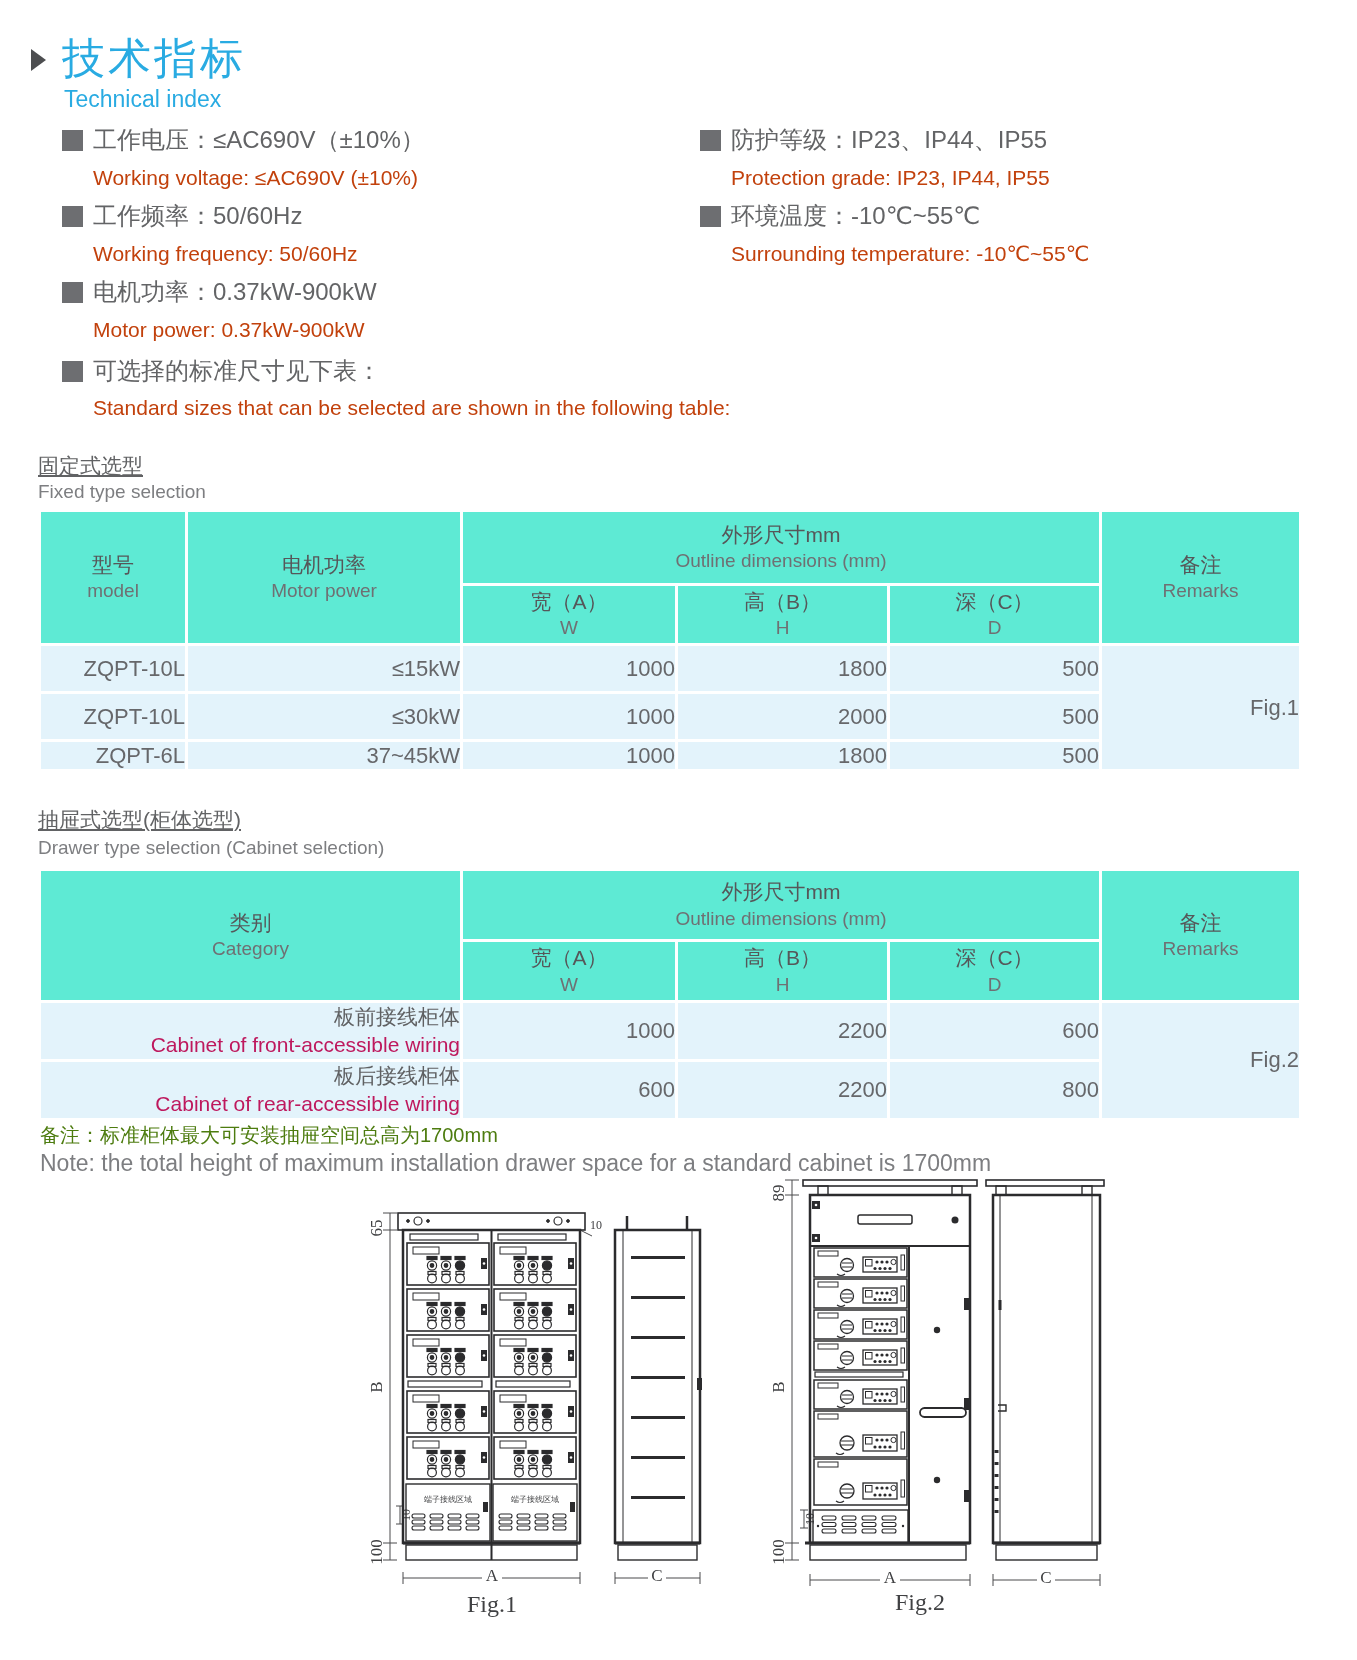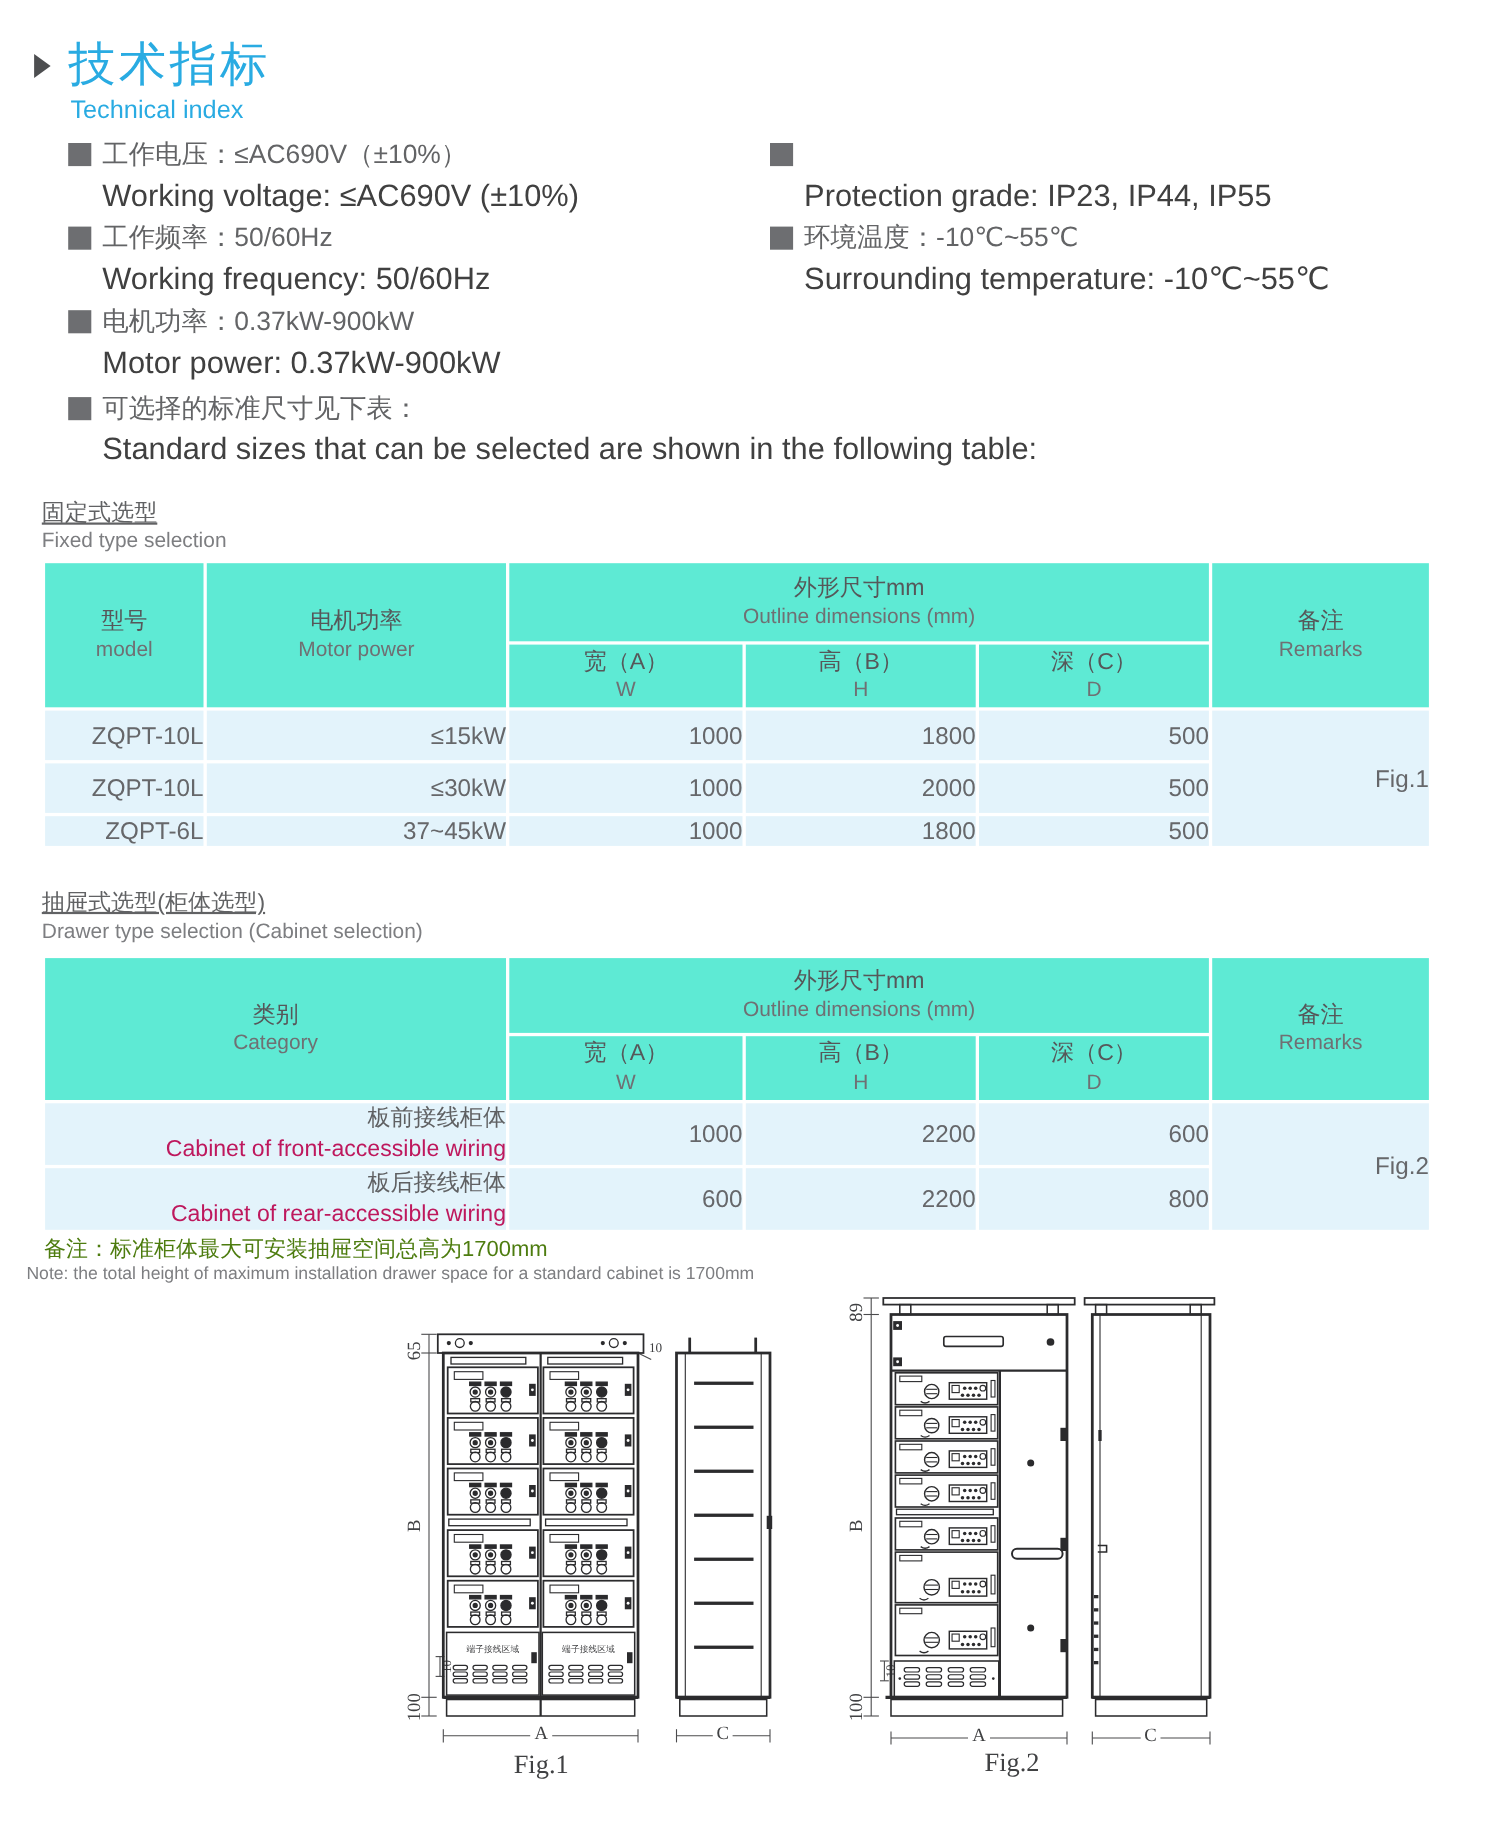--- a/index.html
+++ b/index.html
@@ -12,41 +12,41 @@
   .title-zh{position:absolute;left:62px;top:30px;font-size:43px;color:#29abe2;letter-spacing:3px;}
   .title-en{position:absolute;left:64px;top:86px;font-size:23px;color:#29abe2;}
 
   
   .spec-col{position:absolute;top:121px;}
   .spec-col.left{left:62px;}
   .spec-col.right{left:700px;}
   .spec-item{margin-bottom:1px;}
   .spec-zh{display:flex;align-items:center;gap:10px;font-size:24px;color:#636466;height:38px;}
   .bullet{width:21px;height:21px;background:#6d6e71;flex:none;}
-  .spec-en{padding-left:31px;font-size:28px;color:#404040;height:37px;display:flex;align-items:center;}
+  .spec-en{padding-left:31px;font-size:21px;color:#c2410c;height:37px;display:flex;align-items:center;}
 
   .table-intro{position:absolute;left:62px;top:352px;}
   .table-intro .spec-en{height:36px;}
 
   
   .sec-zh{position:absolute;left:38px;font-size:21px;color:#616264;text-decoration:underline;}
   .sec-en{position:absolute;left:38px;font-size:19px;color:#7d7e81;}
 
   
   .dtable{position:absolute;left:38px;border-collapse:separate;border-spacing:3px;table-layout:fixed;}
   .dtable th{background:#5eead4;font-weight:normal;text-align:center;vertical-align:middle;padding:0;}
   .dtable td{background:#e3f3fb;text-align:right;vertical-align:middle;padding:0;font-size:22px;color:#66676a;}
   .th-zh{font-size:21px;color:#565759;line-height:1.35;}
   .th-en{font-size:19px;color:#6f7073;line-height:1.3;}
   .td-zh{font-size:21px;color:#5f6062;line-height:1.35;}
   .td-en{font-size:21px;color:#be185d;line-height:1.3;}
 
   
   .note-zh{position:absolute;left:40px;top:1122px;font-size:20px;color:#4d7c0f;}
-  .note-en{position:absolute;left:24px;top:1150px;font-size:16px;color:#7d7e81;}
+  .note-en{position:absolute;left:40px;top:1150px;font-size:23px;color:#7d7e81;}
 
   
   .fig-svg{position:absolute;top:1150px;}
   .fig1{left:340px;}
   .fig2{left:730px;}
   .fig-svg text{font-family:"Liberation Serif","DejaVu Serif",serif;fill:#404143;}
   .dimtxt{font-size:17px;}
   .dimsml{font-size:12px;}
   .figcap{font-family:"Liberation Sans","DejaVu Sans",sans-serif;font-size:24px;fill:#8d8f92;}
   .tinyzh{font-size:8px;fill:#4a4b4d;}
@@ -81,20 +81,21 @@
           <span>电机功率：0.37kW-900kW</span>
         </div>
       <div class="spec-en">Motor power: 0.37kW-900kW</div>
     </div>
   </div>
 
   <div class="spec-col right">
     <div class="spec-item">
       <div class="spec-zh">
           <span class="bullet"></span>
+          <span>防护等级：IP23、IP44、IP55</span>
         </div>
       <div class="spec-en">Protection grade: IP23, IP44, IP55</div>
     </div>
     <div class="spec-item">
       <div class="spec-zh">
           <span class="bullet"></span>
           <span>环境温度：-10℃~55℃</span>
         </div>
       <div class="spec-en">Surrounding temperature: -10℃~55℃</div>
     </div>

